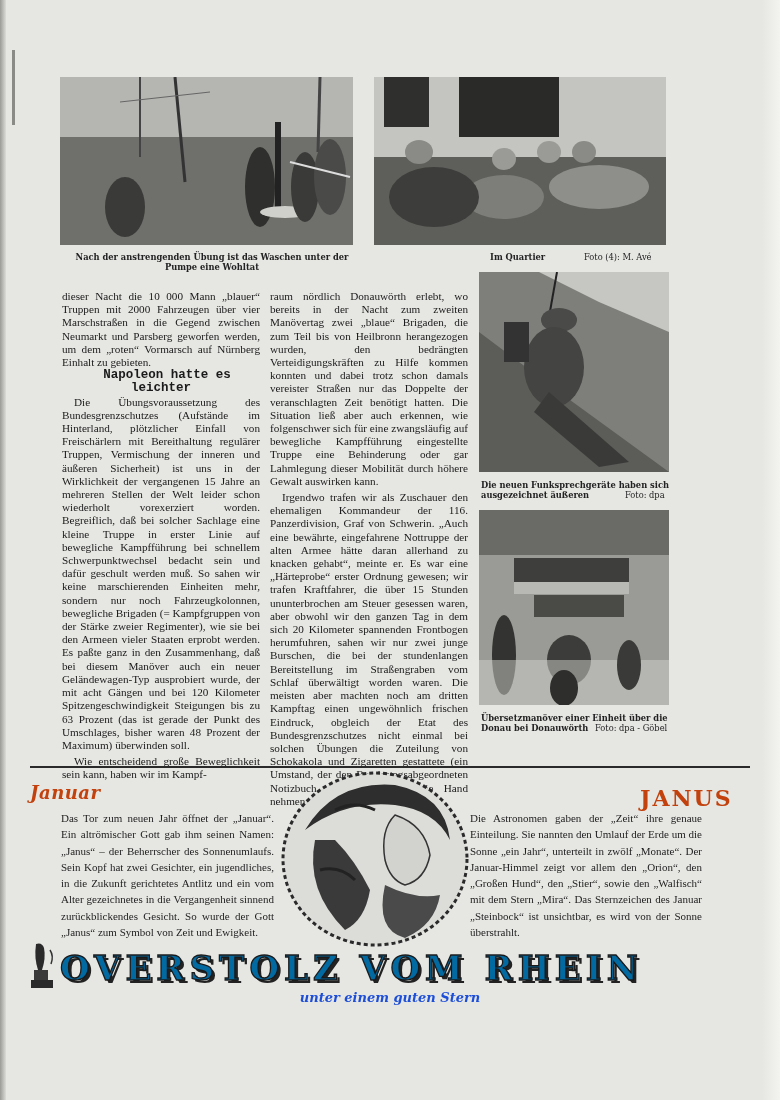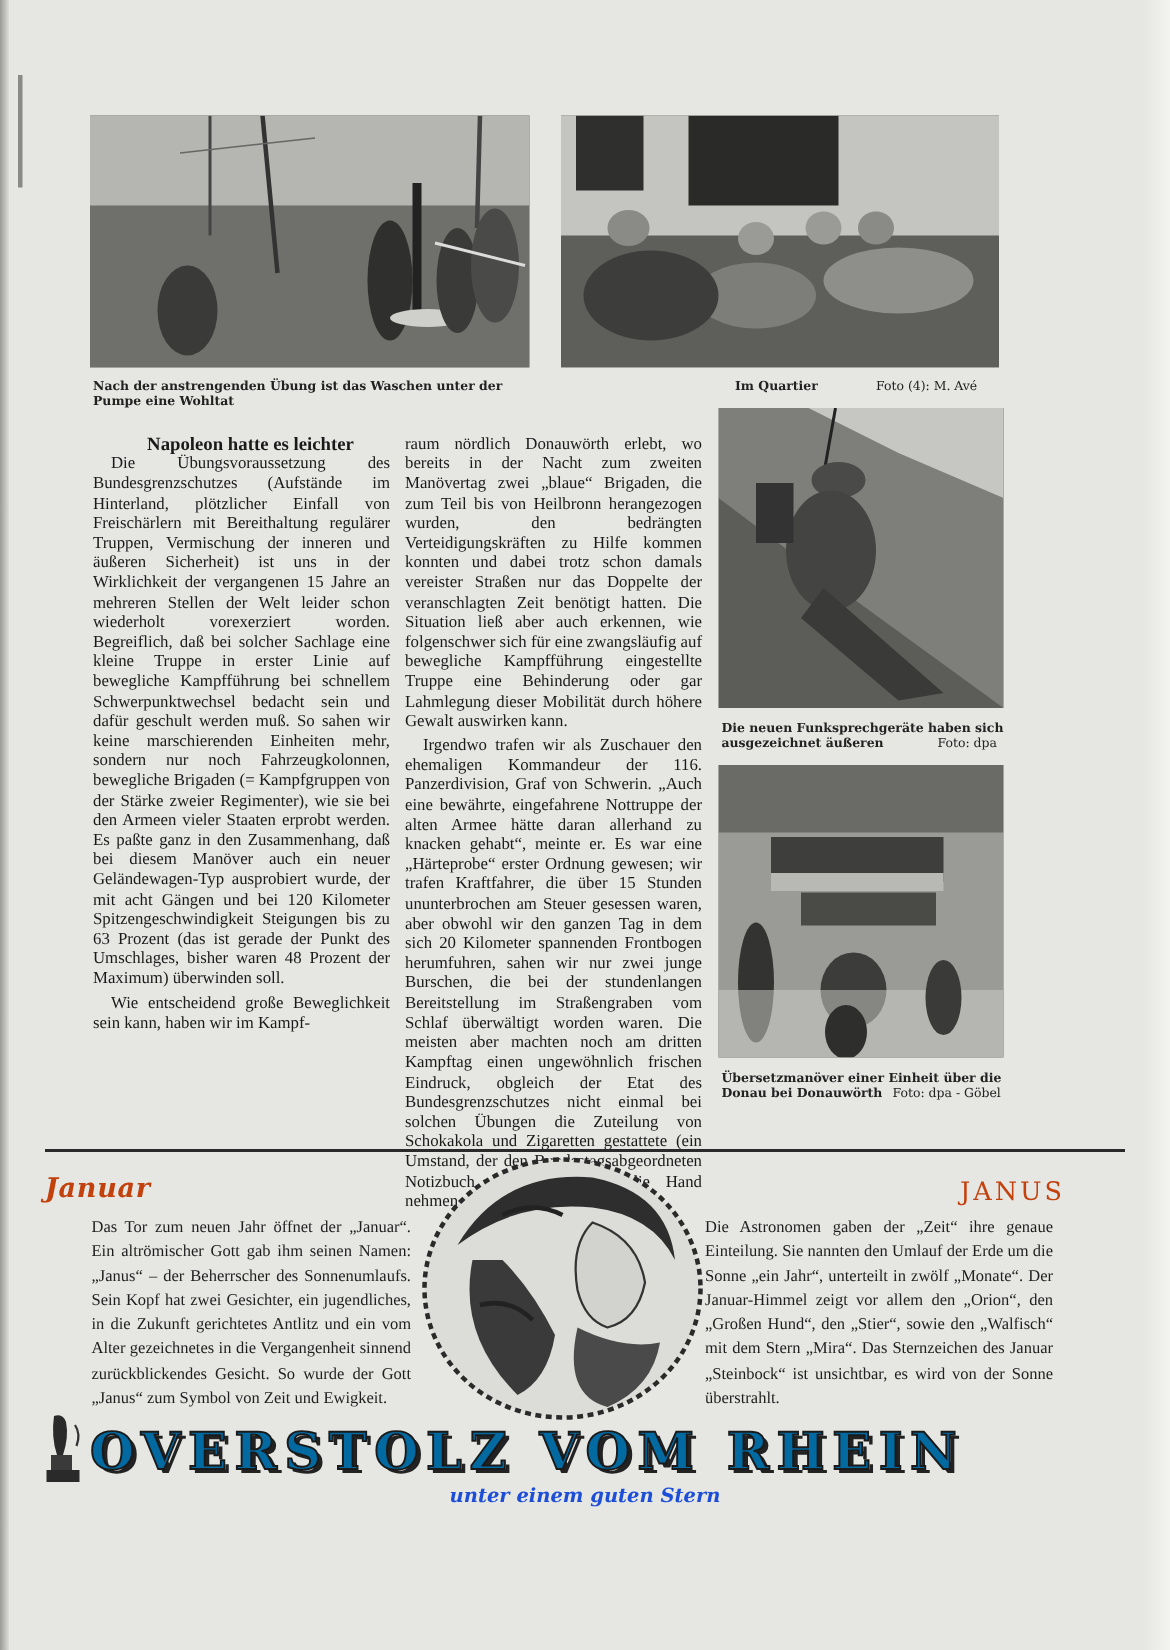--- a/index.html
+++ b/index.html
@@ -37,34 +37,34 @@
   .col {
     position: absolute;
     font-family: "Liberation Serif", serif;
     font-size: 11.2px; line-height: 13.2px;
     text-align: justify;
     color: #1a1a1a;
   }
   .col p { margin: 0; text-indent: 12px; }
   .col p.noindent { text-indent: 0; }
   .subhead {
-    font-family: Liberation Serif, serif; font-weight: bold;
+    font-family: Liberation Mono, monospace; font-weight: bold;
     font-size: 12.5px; text-align: center; margin: 4px 0 3px 0;
     text-indent: 0;
   }
   .rule {
     position: absolute; left: 30px; width: 720px; height: 2px;
     background: #2a2a2a;
   }
   .ad-title {
     position: absolute; font-family: "DejaVu Serif", serif;
     font-size: 18px; color: #c2410c;
   }
   .ad-title.januar { font-style: italic; font-weight: bold; letter-spacing: 0.5px; }
-  .ad-title.janus { font-weight: normal; letter-spacing: 2px; font-size: 17px; }
+  .ad-title.janus { font-weight: bold; letter-spacing: 2px; font-size: 22px; }
   .ad-text {
     position: absolute; font-family: "Liberation Serif", serif;
     font-size: 11px; line-height: 16.3px; color: #1e1e1e;
     text-align: justify;
   }
   .brand {
     position: absolute; left: 60px; top: 948px; width: 640px;
     font-family: "DejaVu Serif", serif; font-weight: bold;
     font-size: 34px; letter-spacing: 5px; white-space: nowrap;
     color: #0369a1;
@@ -97,21 +97,21 @@
     <line x1="60" y1="25" x2="150" y2="15" stroke="#666" stroke-width="1"></line>
     <ellipse cx="65" cy="130" rx="20" ry="30" fill="#3a3a38"></ellipse>
     <ellipse cx="200" cy="110" rx="15" ry="40" fill="#2f2f2d"></ellipse>
     <rect x="215" y="45" width="6" height="90" fill="#222"></rect>
     <ellipse cx="225" cy="135" rx="25" ry="6" fill="#cfcfcb"></ellipse>
     <ellipse cx="245" cy="110" rx="14" ry="35" fill="#3a3a38"></ellipse>
     <ellipse cx="270" cy="100" rx="16" ry="38" fill="#4a4a48"></ellipse>
     <line x1="230" y1="85" x2="290" y2="100" stroke="#ddd" stroke-width="2"></line>
   </svg>
 </div>
-<div class="caption" style="left:62px;top:252px;width:300px;text-align:left;">
+<div class="caption" style="left:62px;top:252px;width:300px;text-align:center;">
   <span>Nach der anstrengenden Übung ist das Waschen unter der Pumpe eine Wohltat</span>
 </div>
 
 <div class="photo" style="left:374px;top:77px;width:292px;height:168px;">
   <svg viewBox="0 0 292 168" preserveAspectRatio="none">
     <rect width="292" height="168" fill="#c4c4c0"></rect>
     <rect x="10" y="0" width="45" height="50" fill="#2f2f2d"></rect>
     <rect x="85" y="0" width="100" height="60" fill="#2a2a28"></rect>
     <rect x="0" y="80" width="292" height="88" fill="#5e5e5b"></rect>
     <ellipse cx="45" cy="75" rx="14" ry="12" fill="#8a8a86"></ellipse>
@@ -164,20 +164,21 @@
   </svg>
 </div>
 <div class="caption" style="left:481px;top:713px;width:190px;">
   <span>Übersetzmanöver einer Einheit über die Donau bei Donauwörth</span>
 </div>
 <div class="caption" style="left:592px;top:723px;font-weight:normal;background:#e6e6e3;padding-left:3px;">
   <span>Foto: dpa - Göbel</span>
 </div>
 
 <div class="col" style="left:62px;top:290px;width:198px;">
+  <p class="noindent">dieser Nacht die 10 000 Mann „blauer“ Truppen mit 2000 Fahrzeugen über vier Marschstraßen in die Gegend zwischen Neumarkt und Parsberg geworfen werden, um dem „roten“ Vormarsch auf Nürnberg Einhalt zu gebieten.</p>
   <p class="subhead">Napoleon hatte es leichter</p>
   <p>Die Übungsvoraussetzung des Bundesgrenzschutzes (Aufstände im Hinterland, plötzlicher Einfall von Freischärlern mit Bereithaltung regulärer Truppen, Vermischung der inneren und äußeren Sicherheit) ist uns in der Wirklichkeit der vergangenen 15 Jahre an mehreren Stellen der Welt leider schon wiederholt vorexerziert worden. Begreiflich, daß bei solcher Sachlage eine kleine Truppe in erster Linie auf bewegliche Kampfführung bei schnellem Schwerpunktwechsel bedacht sein und dafür geschult werden muß. So sahen wir keine marschierenden Einheiten mehr, sondern nur noch Fahrzeugkolonnen, bewegliche Brigaden (= Kampfgruppen von der Stärke zweier Regimenter), wie sie bei den Armeen vieler Staaten erprobt werden. Es paßte ganz in den Zusammenhang, daß bei diesem Manöver auch ein neuer Geländewagen-Typ ausprobiert wurde, der mit acht Gängen und bei 120 Kilometer Spitzengeschwindigkeit Steigungen bis zu 63 Prozent (das ist gerade der Punkt des Umschlages, bisher waren 48 Prozent der Maximum) überwinden soll.</p>
   <p style="margin-top:3px;">Wie entscheidend große Beweglichkeit sein kann, haben wir im Kampf-</p>
 </div>
 
 <div class="col" style="left:270px;top:290px;width:198px;">
   <p class="noindent">raum nördlich Donauwörth erlebt, wo bereits in der Nacht zum zweiten Manövertag zwei „blaue“ Brigaden, die zum Teil bis von Heilbronn herangezogen wurden, den bedrängten Verteidigungskräften zu Hilfe kommen konnten und dabei trotz schon damals vereister Straßen nur das Doppelte der veranschlagten Zeit benötigt hatten. Die Situation ließ aber auch erkennen, wie folgenschwer sich für eine zwangsläufig auf bewegliche Kampfführung eingestellte Truppe eine Behinderung oder gar Lahmlegung dieser Mobilität durch höhere Gewalt auswirken kann.</p>
   <p style="margin-top:3px;">Irgendwo trafen wir als Zuschauer den ehemaligen Kommandeur der 116. Panzerdivision, Graf von Schwerin. „Auch eine bewährte, eingefahrene Nottruppe der alten Armee hätte daran allerhand zu knacken gehabt“, meinte er. Es war eine „Härteprobe“ erster Ordnung gewesen; wir trafen Kraftfahrer, die über 15 Stunden ununterbrochen am Steuer gesessen waren, aber obwohl wir den ganzen Tag in dem sich 20 Kilometer spannenden Frontbogen herumfuhren, sahen wir nur zwei junge Burschen, die bei der stundenlangen Bereitstellung im Straßengraben vom Schlaf überwältigt worden waren. Die meisten aber machten noch am dritten Kampftag einen ungewöhnlich frischen Eindruck, obgleich der Etat des Bundesgrenzschutzes nicht einmal bei solchen Übungen die Zuteilung von Schokakola und Zigaretten gestattete (ein Umstand, der den Bundestagsabgeordneten Notizbuch und Bleistift in die Hand nehmen</p>
 </div>
 

